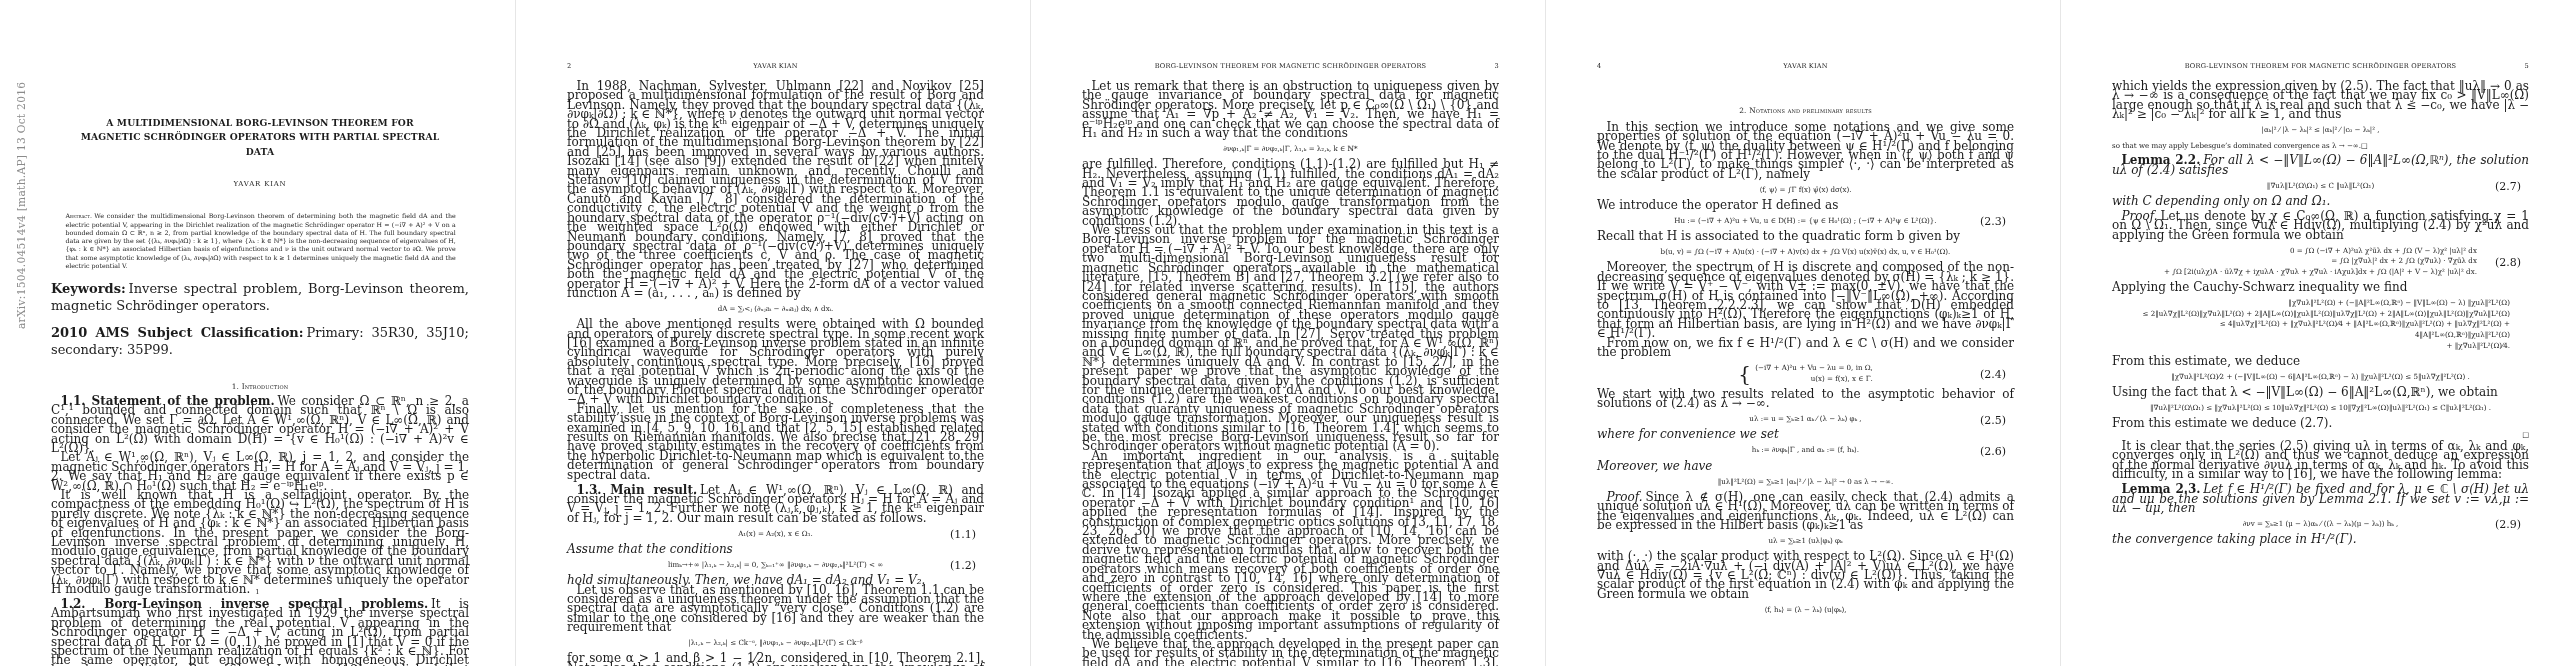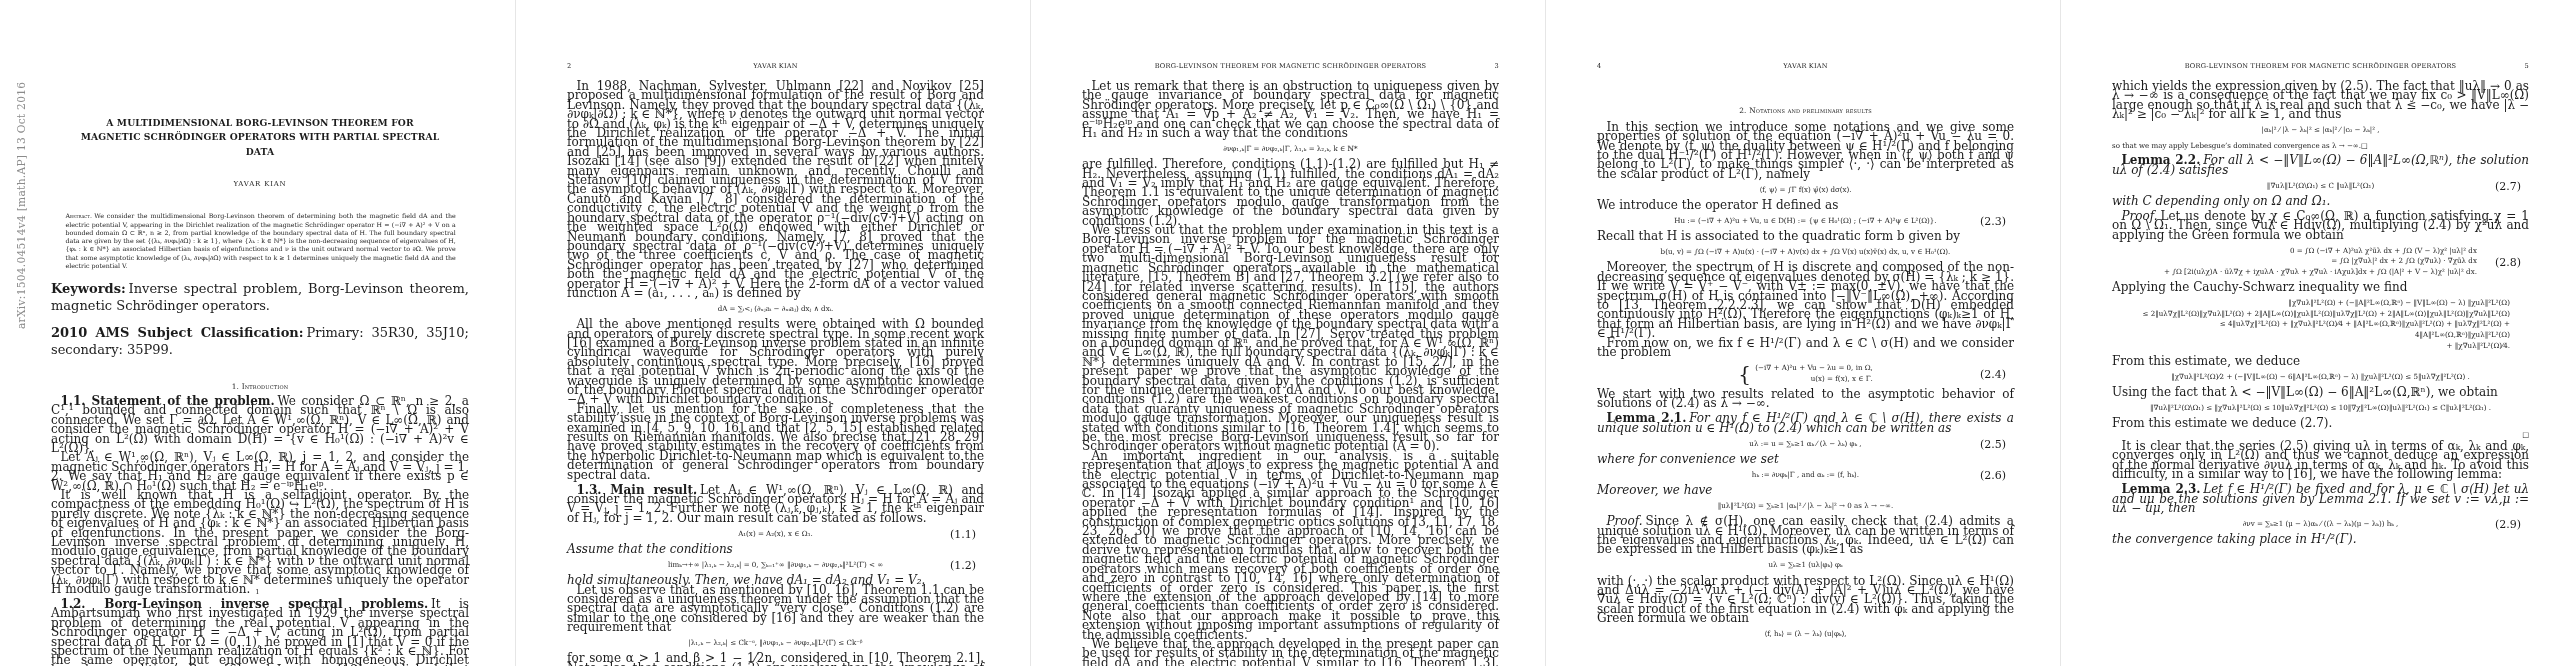--- a/index.html
+++ b/index.html
@@ -246,21 +246,20 @@
           <div class="eq-center">
             <span class="eq-brace">{</span>
             <div class="eq-lines">
               <div class="eq-line">(−i∇ + A)²u + Vu − λu  =  0,       in Ω,</div>
               <div class="eq-line">u(x)  =  f(x),    x ∈ Γ.</div>
             </div>
           </div>
           <span class="eq-tag">(2.4)</span>
         </div>
         <p class="para noindent">We start with two results related to the asymptotic behavior of solutions of (2.4) as λ → −∞.</p>
-        <p class="para italic haslead"><span class="lead">Lemma 2.1.</span><span>For any f ∈ H¹/²(Γ) and λ ∈ ℂ \ σ(H), there exists a unique solution u ∈ H¹(Ω) to (2.4) which can be written as</span></p>
         <div class="eq">
           <div class="eq-center">
             <div class="eq-lines">
               <div class="eq-line">uλ := u = ∑ₖ≥1  αₖ ⁄ (λ − λₖ)  φₖ ,</div>
             </div>
           </div>
           <span class="eq-tag">(2.5)</span>
         </div>
         <p class="para noindent italic">where for convenience we set</p>
         <div class="eq">

